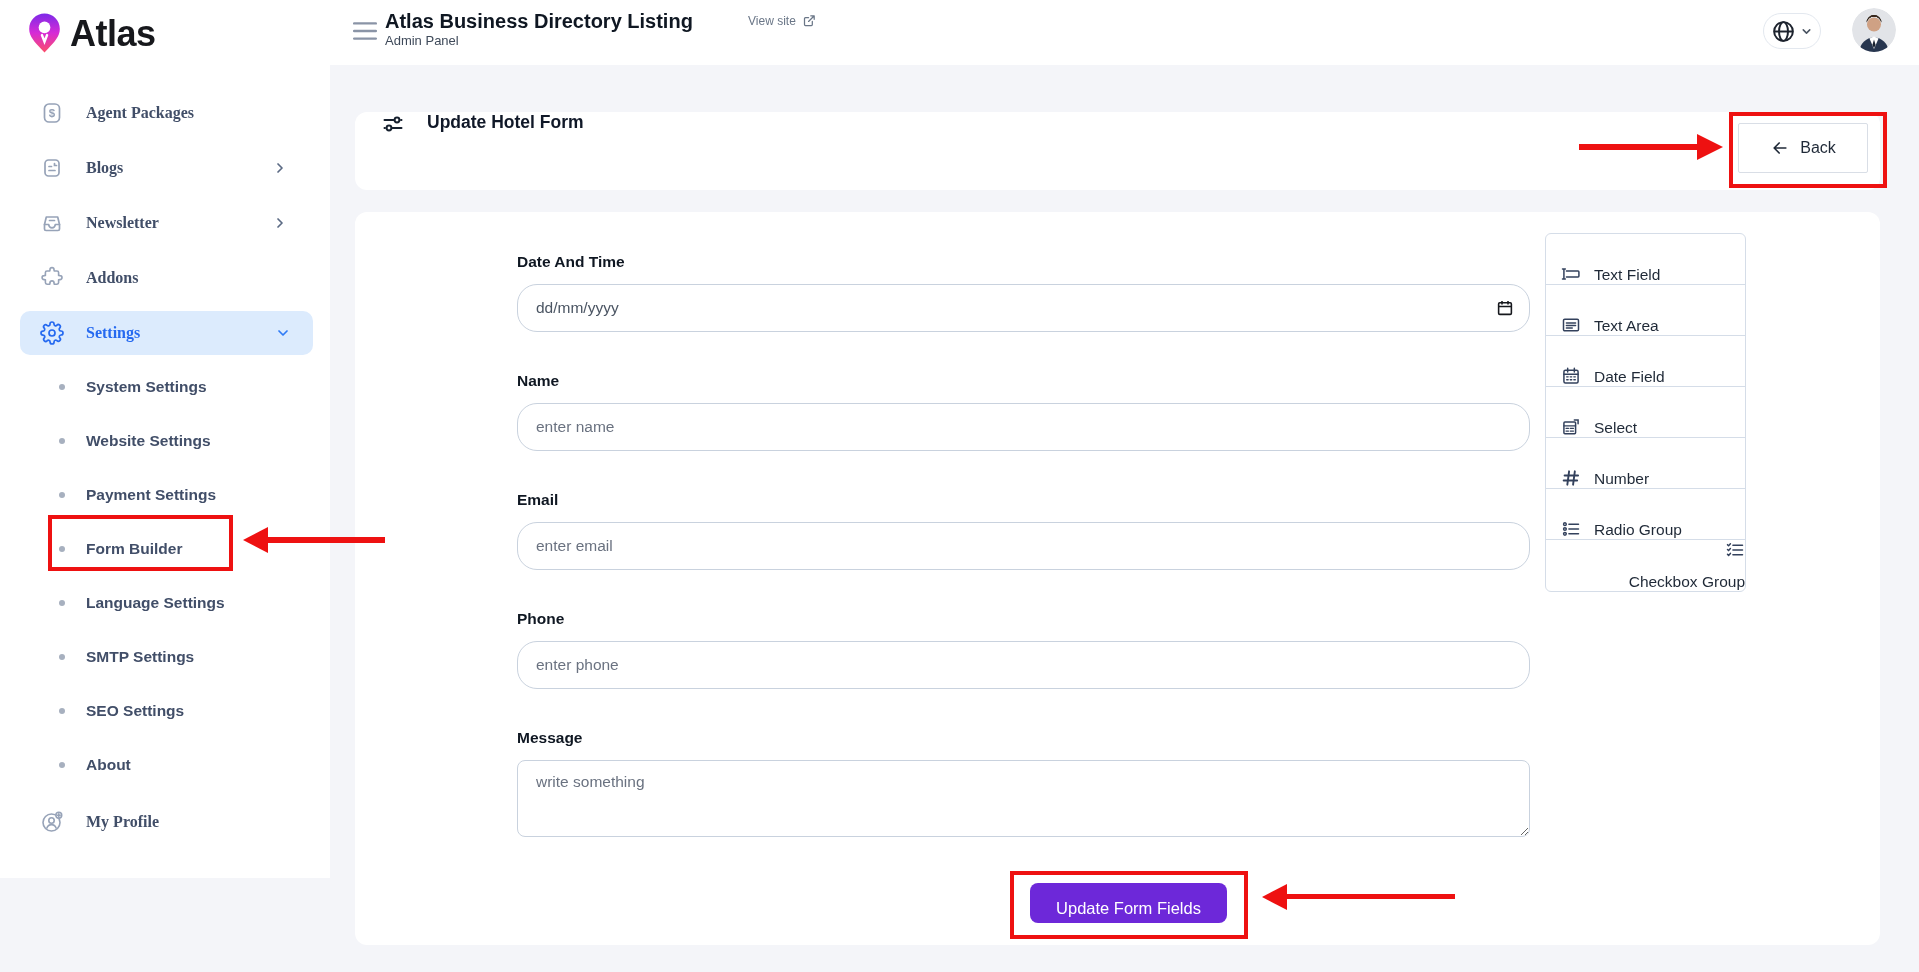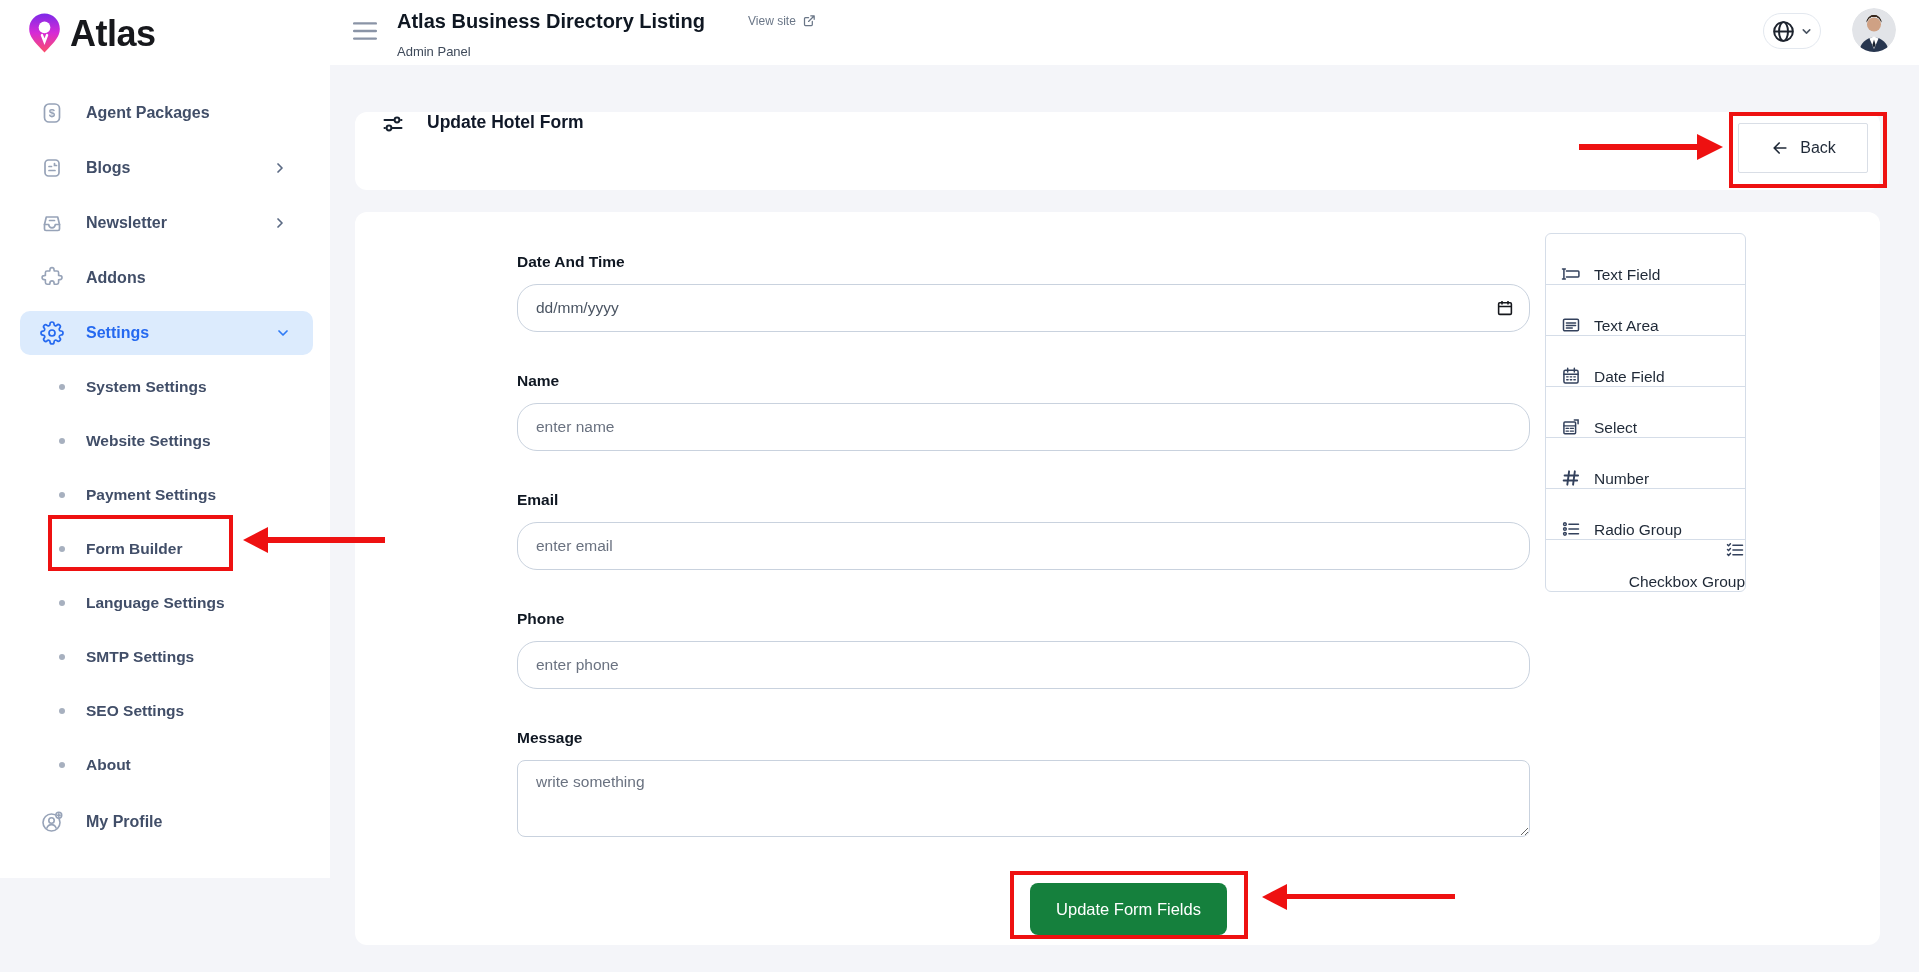--- a/index.html
+++ b/index.html
@@ -12,36 +12,36 @@
     -webkit-font-smoothing:antialiased;
   }
 
   
   .sidebar { position:absolute; left:0; top:0; width:330px; height:878px; background:#fff; z-index:2; }
   .logo { position:absolute; left:27px; top:12px; display:flex; align-items:center; gap:8px; }
   .logo-text { font-size:36px; font-weight:700; color:#17181c; letter-spacing:-0.5px; }
   .nav { position:absolute; top:85px; left:0; right:0; display:flex; flex-direction:column; }
   .nav-item { height:55px; display:flex; align-items:center; padding:0 42px 0 40px; gap:22px; cursor:pointer; }
   .nav-item .ni-icon { width:24px; height:24px; color:#97a3b8; flex:0 0 24px; }
-  .nav-item .ni-label { font-size:16px; font-weight:600; color:#414e68; }
+  .nav-item .ni-label { font-size:16px; font-weight:600; color:#414e68;font-family:Liberation Serif, serif; }
   .nav-item .ni-chev { margin-left:auto; width:16px; height:16px; color:#5b6a84; }
   .nav-item.active { height:44px; margin:5.5px 17px 5.5px 20px; padding:0 22px 0 20px; border-radius:10px; background:#dcebfd; }
   .nav-item.active .ni-icon, .nav-item.active .ni-label { color:#2569f0; }
   .nav-item.active .ni-chev { color:#2f7bf6; }
   .sub-item { height:54px; display:flex; align-items:center; padding-left:59px; cursor:pointer; }
   .sub-item .bullet { width:6px; height:6px; border-radius:50%; background:#a7b0bf; margin-right:21px; }
   .sub-item .si-label { font-size:15.5px; font-weight:600; color:#414e68; }
   .profile-item { margin-top:2px; }
 
   
   .topbar { position:absolute; left:330px; top:0; width:1589px; height:65px; background:#fff; }
   .hamburger { position:absolute; left:22px; top:20px; width:26px; height:22px; color:#8a94a6; cursor:pointer; }
-  .hd-titles { position:absolute; left:67px; top:10px; }
+  .hd-titles { position:absolute; left:55px; top:10px; }
   .hd-title { font-size:20px; font-weight:700; color:#0f1722; }
-  .hd-sub { font-size:13px; color:#3f4a5a; margin-top:11px; }
+  .hd-sub { font-size:13px; color:#3f4a5a; margin-top:0; }
   .view-site { position:absolute; left:418px; top:13px; display:flex; align-items:center; gap:6px; font-size:12px; color:#6a7687; cursor:pointer; }
   .view-site svg { width:15px; height:15px; }
   .globe-pill { position:absolute; left:1433px; top:13px; width:58px; height:36px; border:1px solid #e3e8ef; background:#fff; border-radius:20px; display:flex; align-items:center; justify-content:center; gap:4px; cursor:pointer; }
   .globe-pill svg.globe { width:25px; height:25px; color:#1d232e; }
   .globe-pill svg.chev { width:13px; height:13px; color:#4b5563; }
   .avatar { position:absolute; left:1522px; top:8px; width:44px; height:44px; border-radius:50%; overflow:hidden; cursor:pointer; }
 
   
   .card { position:absolute; background:#fff; border-radius:12px; }
   .card-head { left:355px; top:112px; width:1525px; height:78px; }
@@ -56,21 +56,21 @@
   .fgroup { margin-bottom:40px; }
   .flabel { display:block; font-size:15.5px; font-weight:600; color:#0f1722; margin-bottom:13px; }
   .fwrap { position:relative; }
   .finput { width:100%; height:48px; border:1px solid #c9d2de; border-radius:20px; padding:0 18px; font-size:15.5px; font-family:inherit; color:#1f2937; background:#fff; outline:none; }
   .finput::placeholder { color:#6a7280; }
   .date-input::placeholder { color:#4b5563; }
   .cal-ic { position:absolute; right:16px; top:15px; width:18px; height:18px; color:#16181d; pointer-events:none; }
   .ftext { width:100%; height:77px; border:1px solid #c9d2de; border-radius:8px; padding:12px 18px; font-size:15.5px; font-family:inherit; color:#1f2937; resize:vertical; outline:none; }
   .ftext::placeholder { color:#6a7280; }
   .btn-row { position:absolute; left:0; right:0; top:671px; display:flex; justify-content:center; padding-left:22px; }
-  .submit-btn { height:52px; padding:16px 26px; background:#15803d; color:#fff; border:none; border-radius:8px; font-size:16.5px; font-family:inherit; cursor:pointer; }
+  .submit-btn { height:40px; padding:16px 26px; background:#6d28d9; color:#fff; border:none; border-radius:8px; font-size:16.5px; font-family:inherit; cursor:pointer; }
 
   
   .palette { position:absolute; left:1190px; top:21px; width:201px; background:#fff; border:1px solid #d5dde8; border-radius:6px; }
   .p-row { height:51px; display:flex; align-items:flex-end; padding-left:15px; gap:13px; border-bottom:1px solid #d5dde8; cursor:pointer; }
   .p-row:last-child { border-bottom:none;flex-direction:column; }
   .p-row svg { width:20px; height:20px; color:#33415c; flex:0 0 20px; }
   .p-label { font-size:15.5px; color:#1f2937; }
 
   
   .anno { position:absolute; pointer-events:none; z-index:50; }

